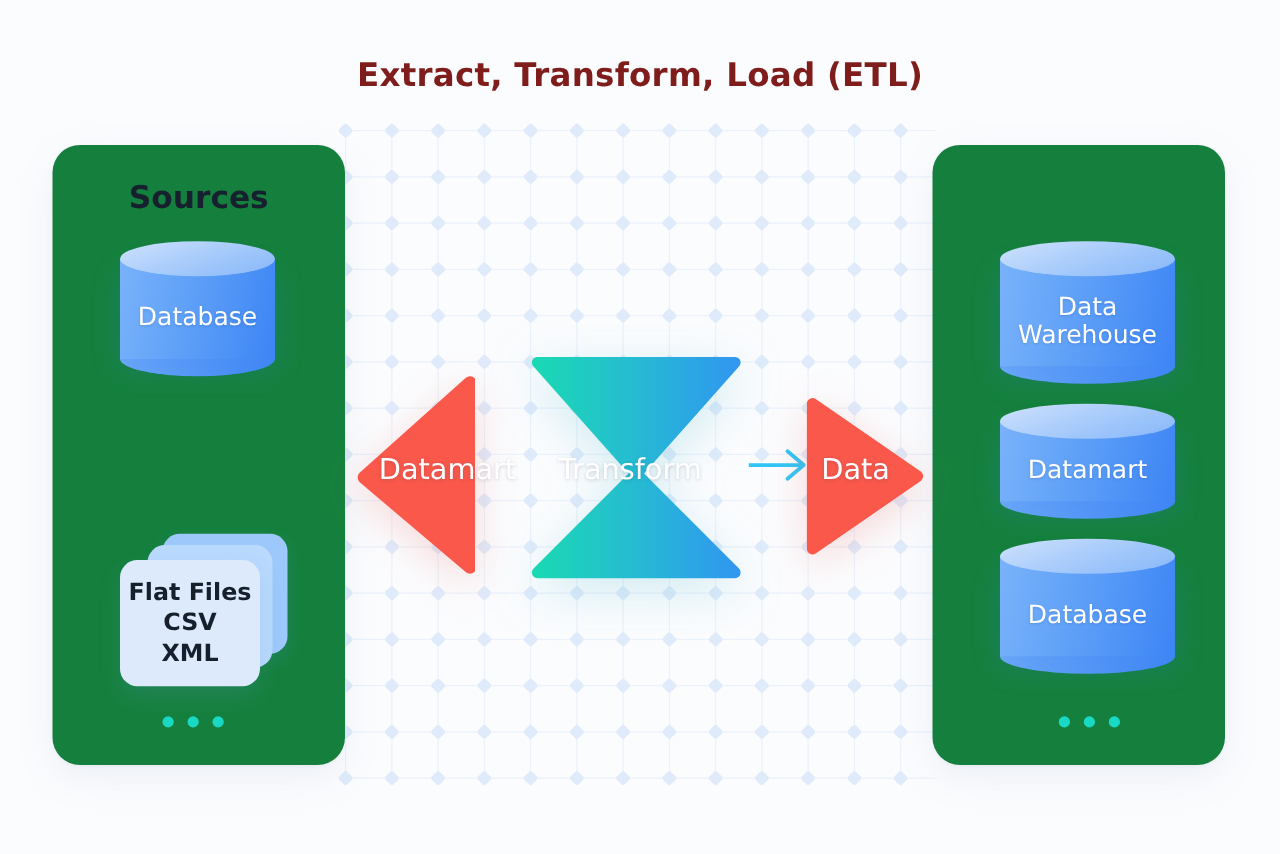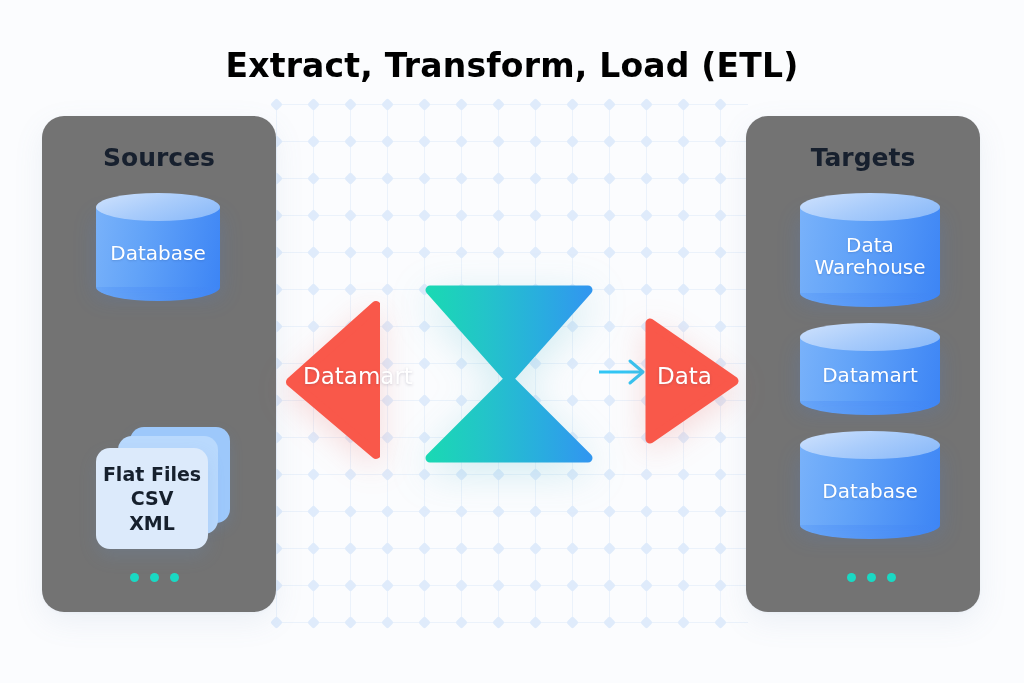--- a/index.html
+++ b/index.html
@@ -20,27 +20,27 @@
   .grid-line-v{width:1px;top:0;bottom:0;}
   .grid-line-h{height:1px;left:0;right:0;}
   .grid-dot{
     position:absolute;width:9px;height:9px;background:#dbe9fb;
     transform:rotate(45deg) translate(-0px,0);border-radius:2px;
   }
 
   
   .title{
     position:absolute;top:46px;left:0;width:1024px;text-align:center;
-    font-size:33px;font-weight:bold;color:#000000;letter-spacing:.2px;
+    font-size:26px;font-weight:bold;color:#7f1d1d;letter-spacing:.2px;
   }
 
   
   .panel{
     position:absolute;top:116px;width:234px;height:496px;
-    background:#737373;border-radius:22px;
+    background:#15803d;border-radius:22px;
     box-shadow:0 10px 30px rgba(110,140,180,.10), 0 1px 3px rgba(120,150,190,.06);
   }
   .panel.left{left:42px;}
   .panel.right{left:746px;}
   .panel-title{
     position:absolute;top:27px;left:0;width:100%;text-align:center;
     font-size:25px;font-weight:bold;color:#17202e;
   }
 
   
@@ -354,21 +354,20 @@
     </div>
 
     <div class="dots" style="left:88px;top:457px;">
       <span class="dot"></span>
       <span class="dot"></span>
       <span class="dot"></span>
     </div>
   </div>
 
   <div class="panel right">
-    <div class="panel-title">Targets</div>
 
     <div class="cyl" style="left:54px;top:77px;width:140px;height:114px;">
       <div class="bot"></div>
       <div class="body"></div>
       <div class="top"></div>
       <div class="label" style="flex-direction:column;">
         <span>Data</span>
         <span>Warehouse</span>
       </div>
     </div>
@@ -407,20 +406,21 @@
         <linearGradient id="tfgrad" x1="0" y1="0" x2="1" y2="0">
           <stop offset="0%" stop-color="#1ad8b4"></stop>
           <stop offset="35%" stop-color="#23c4c9"></stop>
           <stop offset="70%" stop-color="#29addf"></stop>
           <stop offset="100%" stop-color="#3197ef"></stop>
         </linearGradient>
       </defs>
       <path d="M6 6 L164 6 L85 95 L164 174 L6 174 L85 95 Z" fill="url(#tfgrad)" stroke="url(#tfgrad)" stroke-width="9" stroke-linejoin="round"></path>
     </svg>
   </div>
+  <div class="shape-label" style="left:447px;top:363px;">Transform</div>
 
   <div class="mini-arrow" style="left:598px;top:358px;width:52px;height:28px;">
     <svg width="52" height="28" viewBox="0 0 52 28">
       <line x1="1" y1="14" x2="44" y2="14" stroke="#31c6f5" stroke-width="3"></line>
       <polyline points="32,3 45,14 32,25" fill="none" stroke="#31c6f5" stroke-width="3" stroke-linecap="round" stroke-linejoin="round"></polyline>
     </svg>
   </div>
 
   <div class="tri" style="left:644px;top:318px;width:96px;height:126px;">
     <svg width="96" height="126" viewBox="0 0 96 126">

